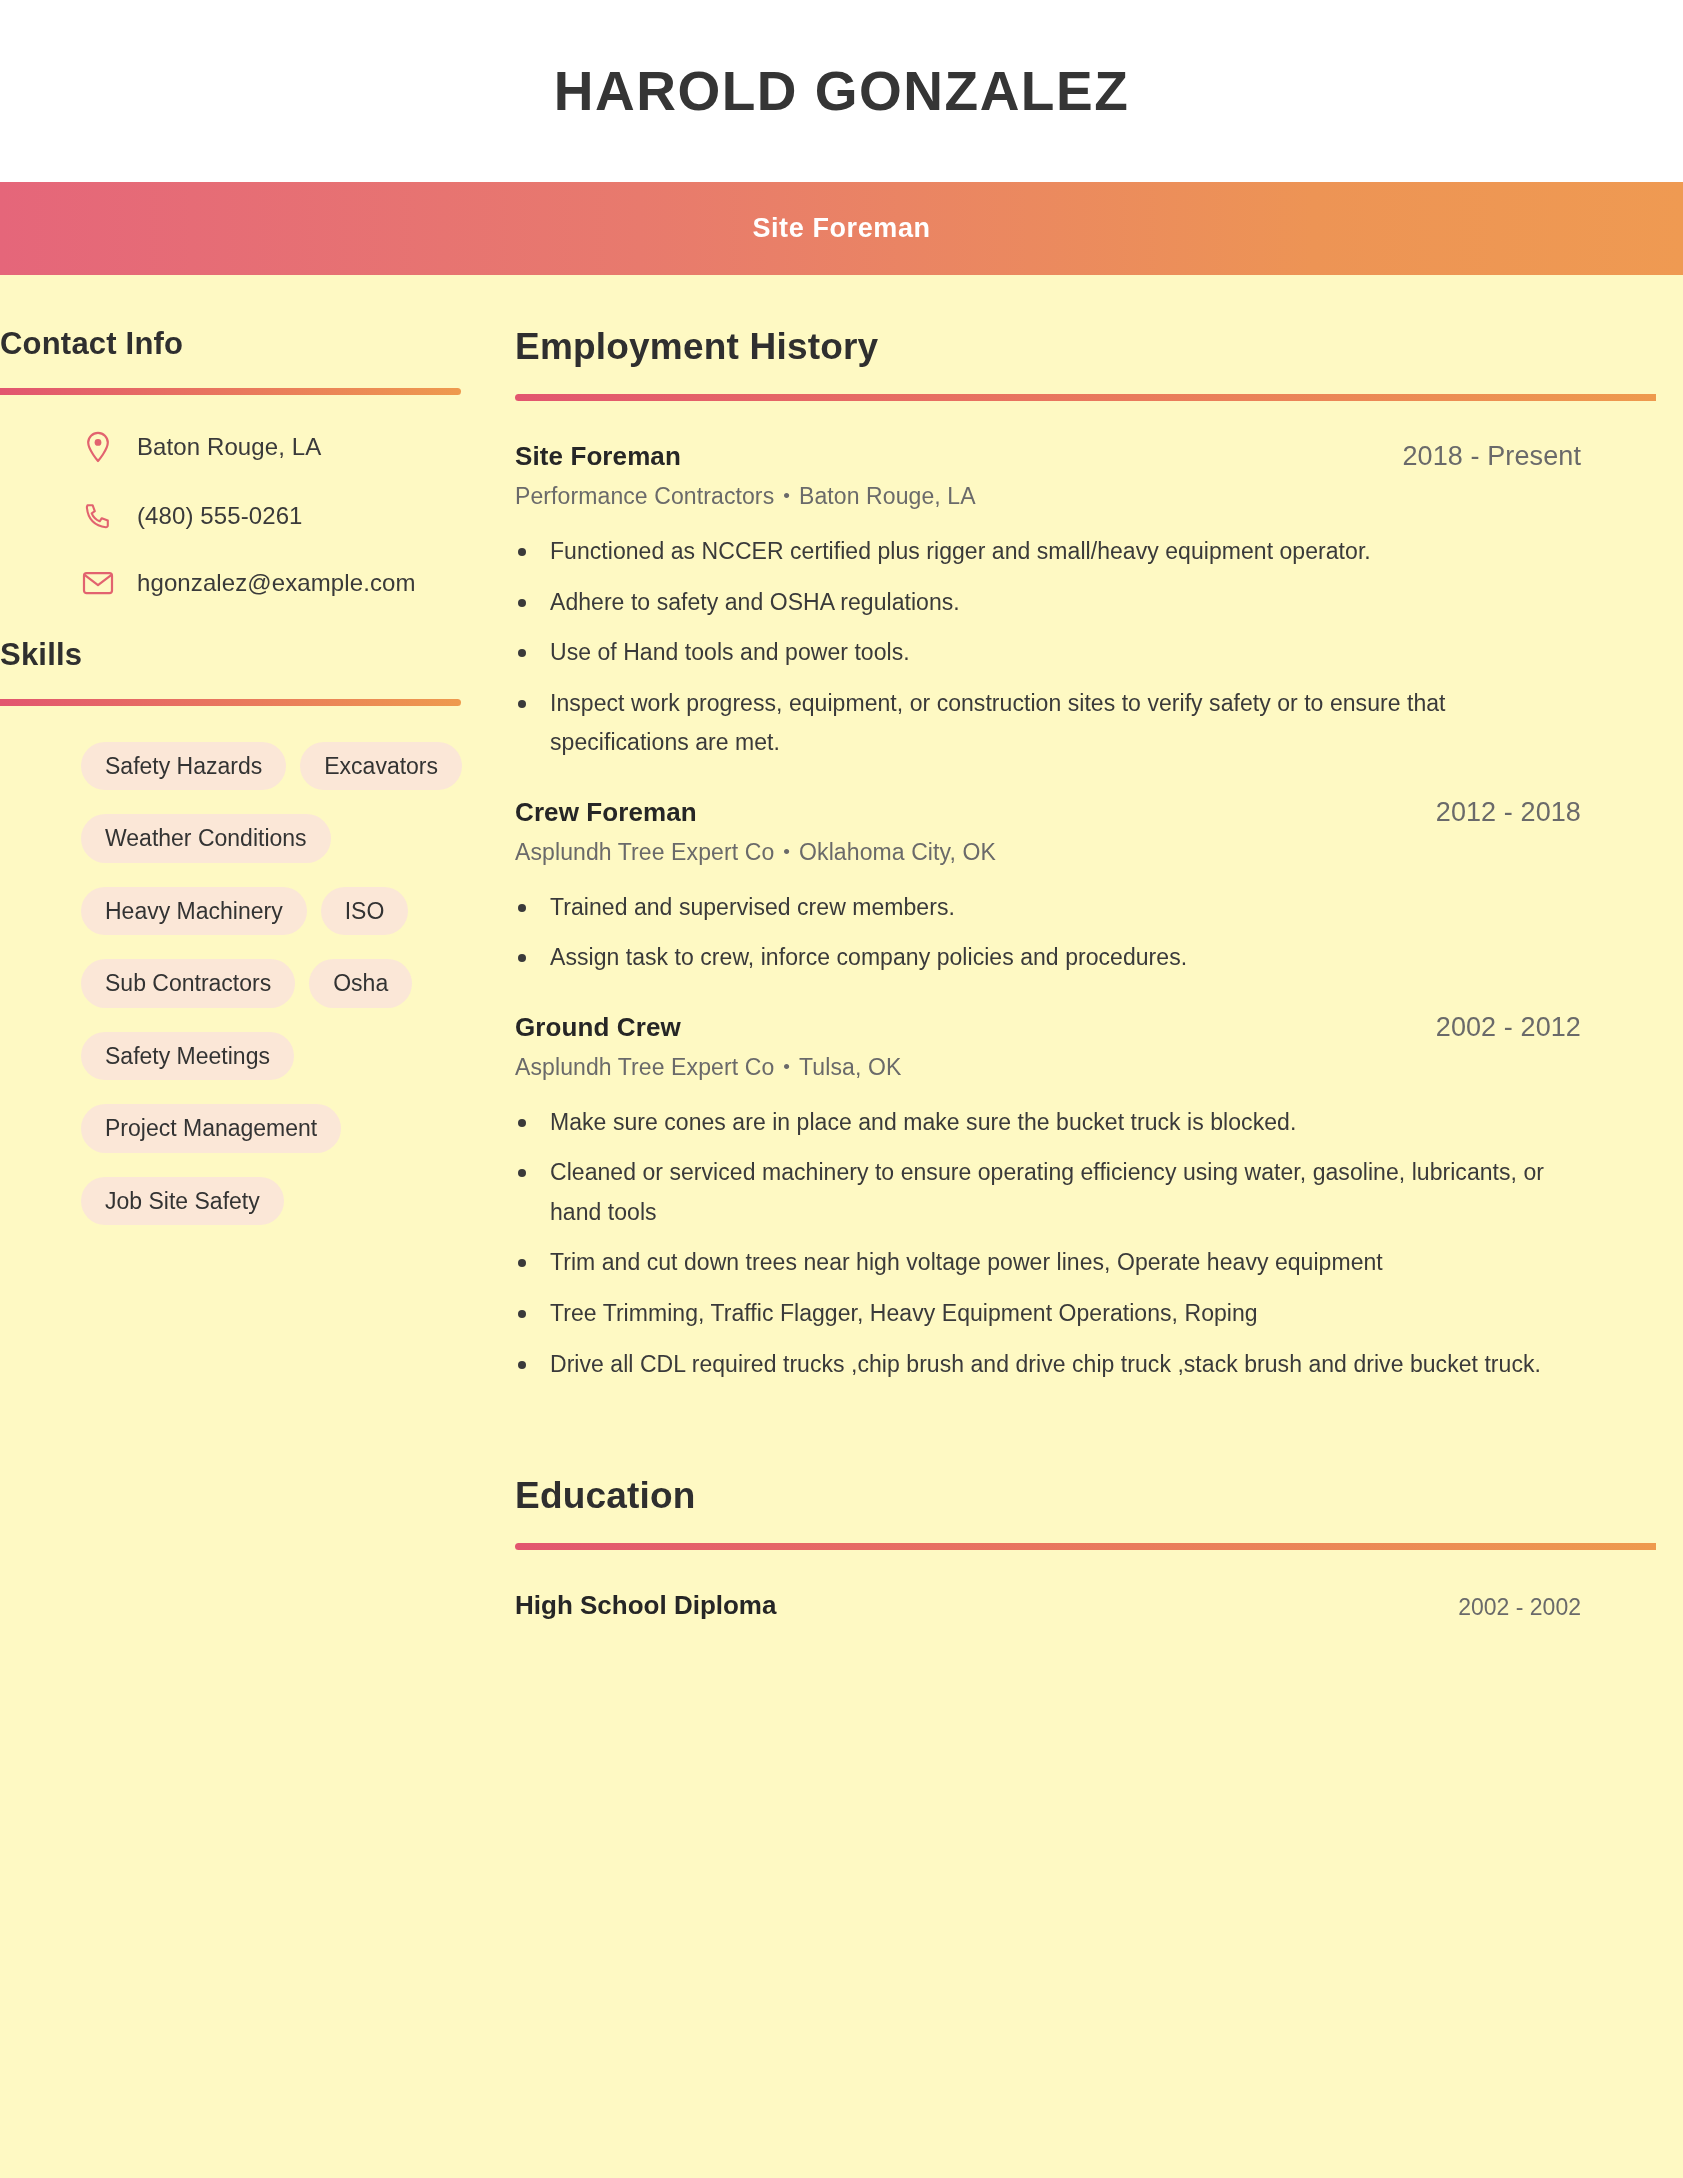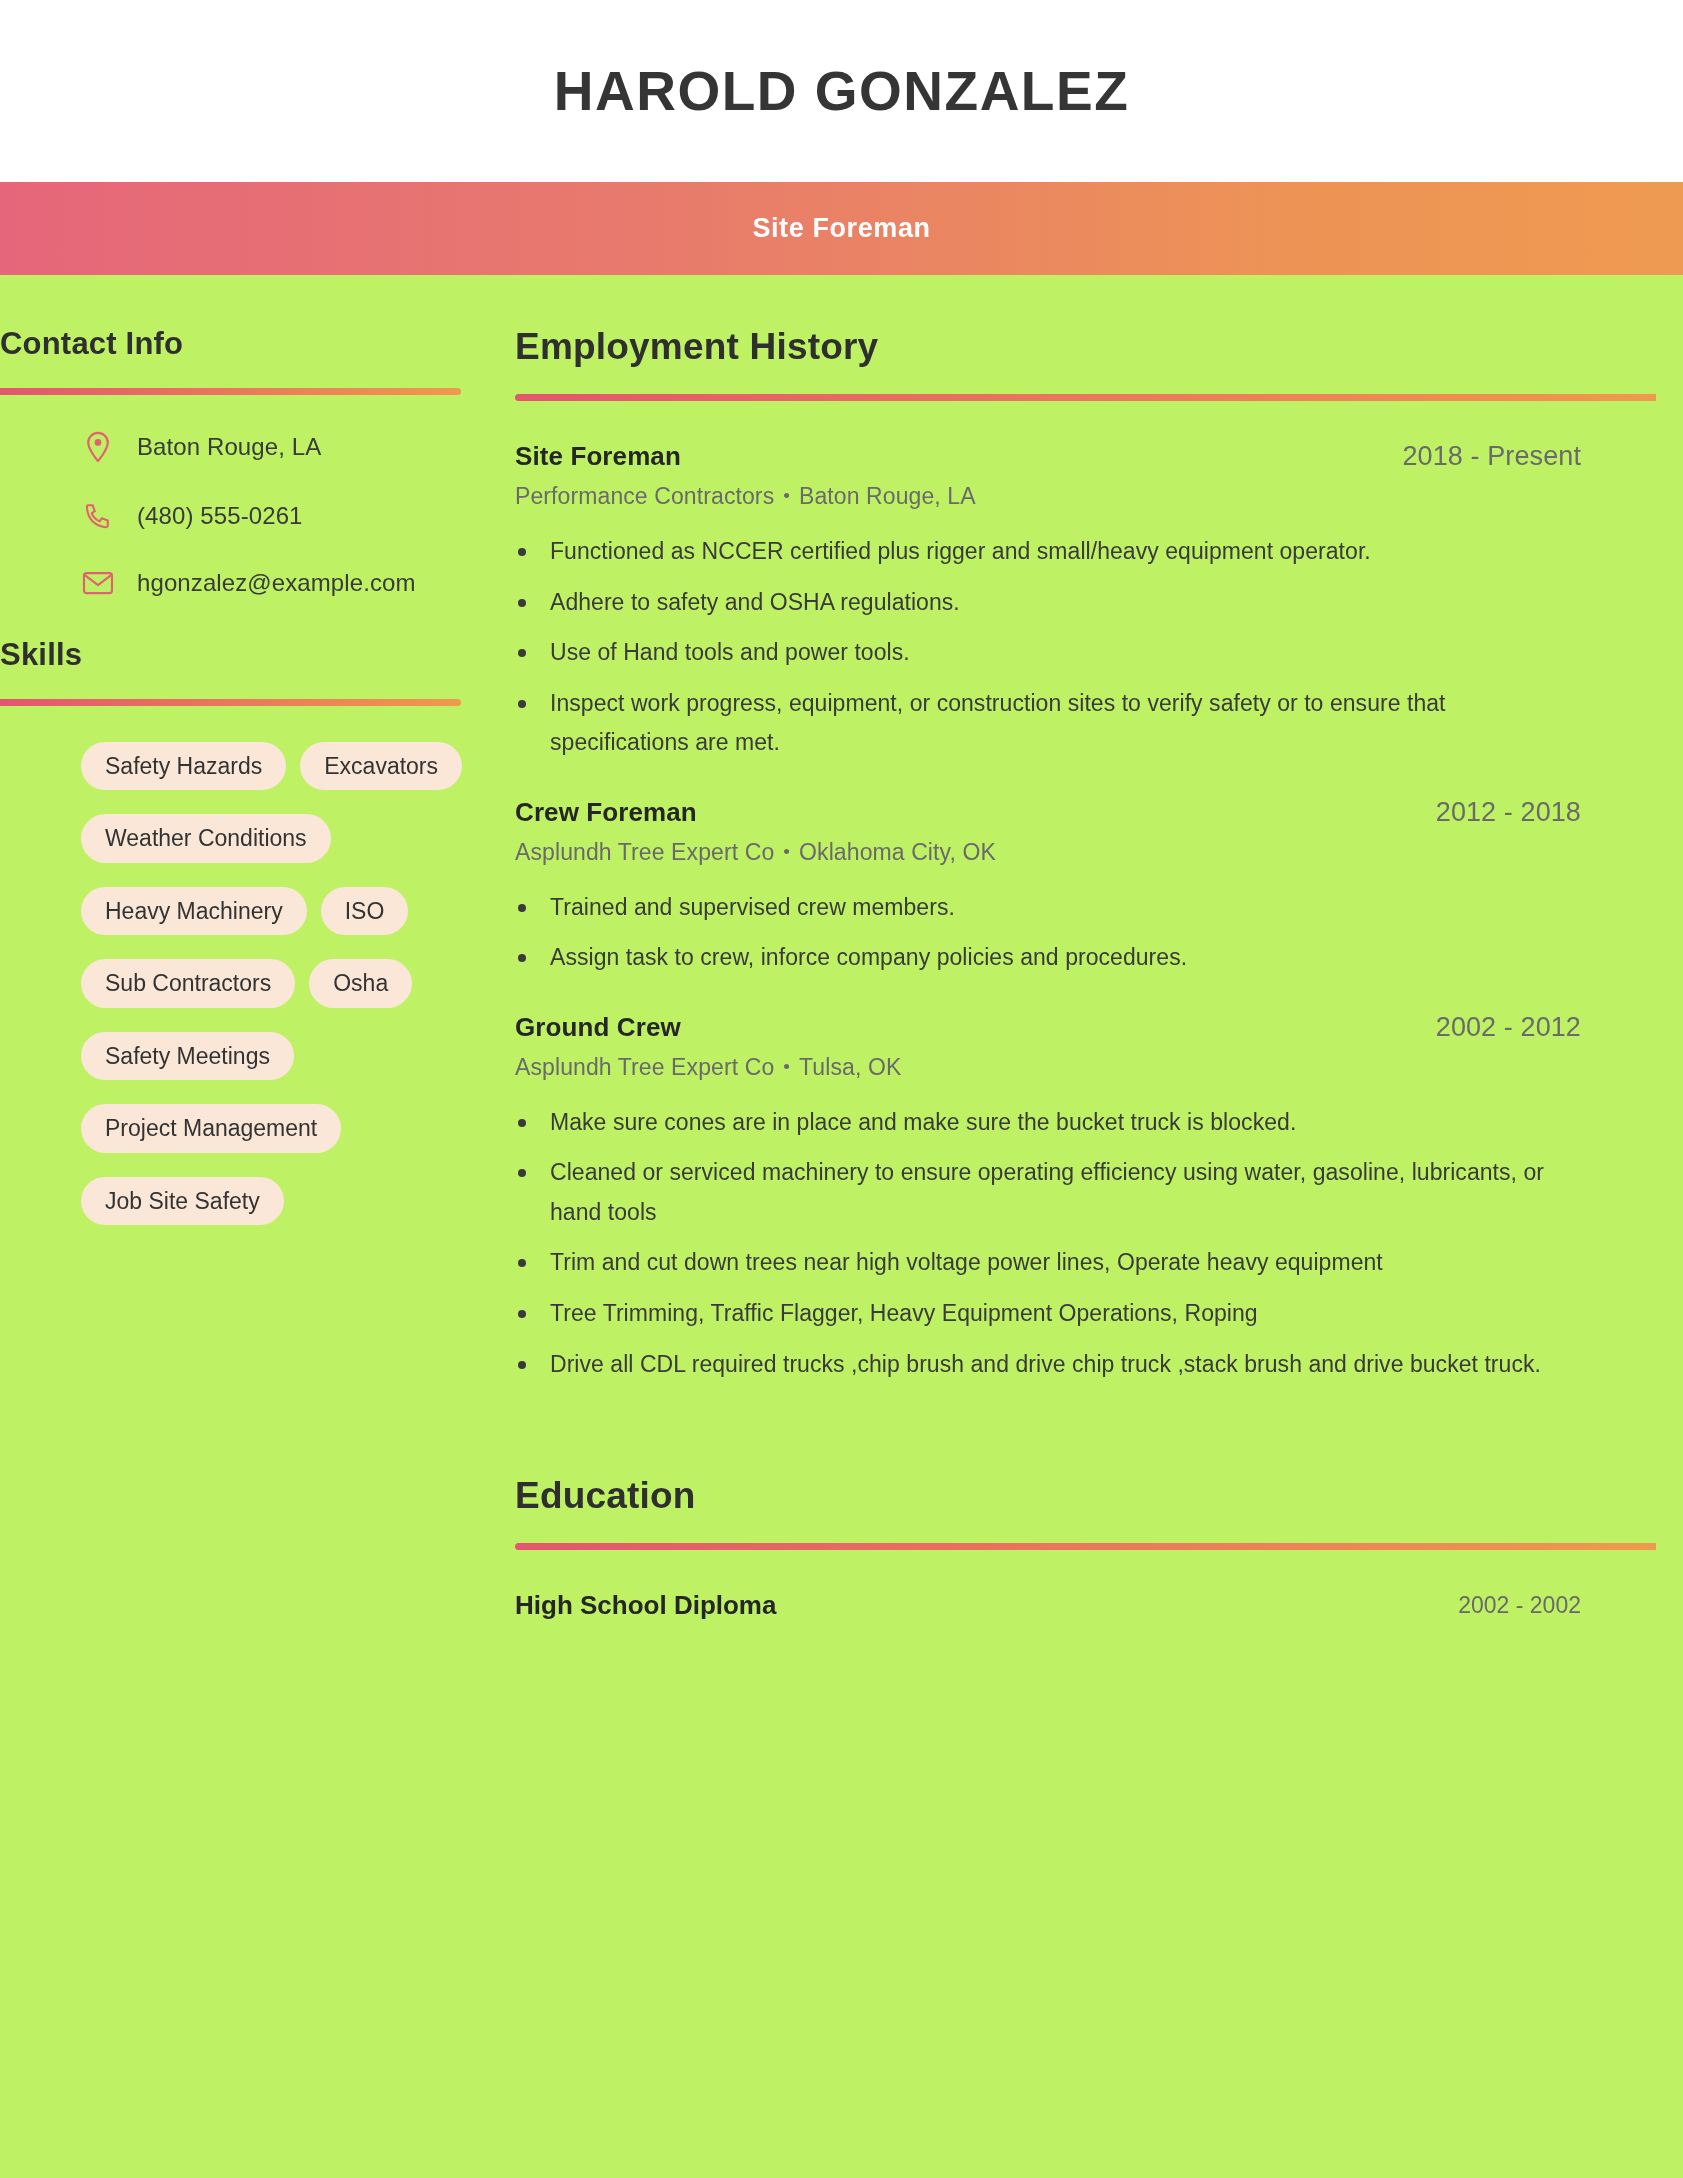--- a/index.html
+++ b/index.html
@@ -9,21 +9,21 @@
     height: 2178px;
     background: #ffffff;
     font-family: "Liberation Sans", sans-serif;
     -webkit-font-smoothing: antialiased;
   }
 
   .page {
     position: relative;
     width: 1683px;
     height: 2178px;
-    background: #bef264;
+    background: #fef9c3;
     overflow: hidden;
   }
 
   
   .header-name-area {
     height: 182px;
     display: flex;
     align-items: center;
     justify-content: center;
     background: #ffffff;
@@ -212,21 +212,21 @@
     height: 8px;
     border-radius: 50%;
     background: #3a3a3a;
   }
 
   
   .education-block { margin-top: 91px; }
 
   .edu-row {
     display: flex;
-    align-items: center;
+    align-items: flex-end;
     justify-content: space-between;
     width: 1066px;
   }
 
   .edu-degree {
     font-size: 26px;
     font-weight: 700;
     color: #262626;
   }
 

